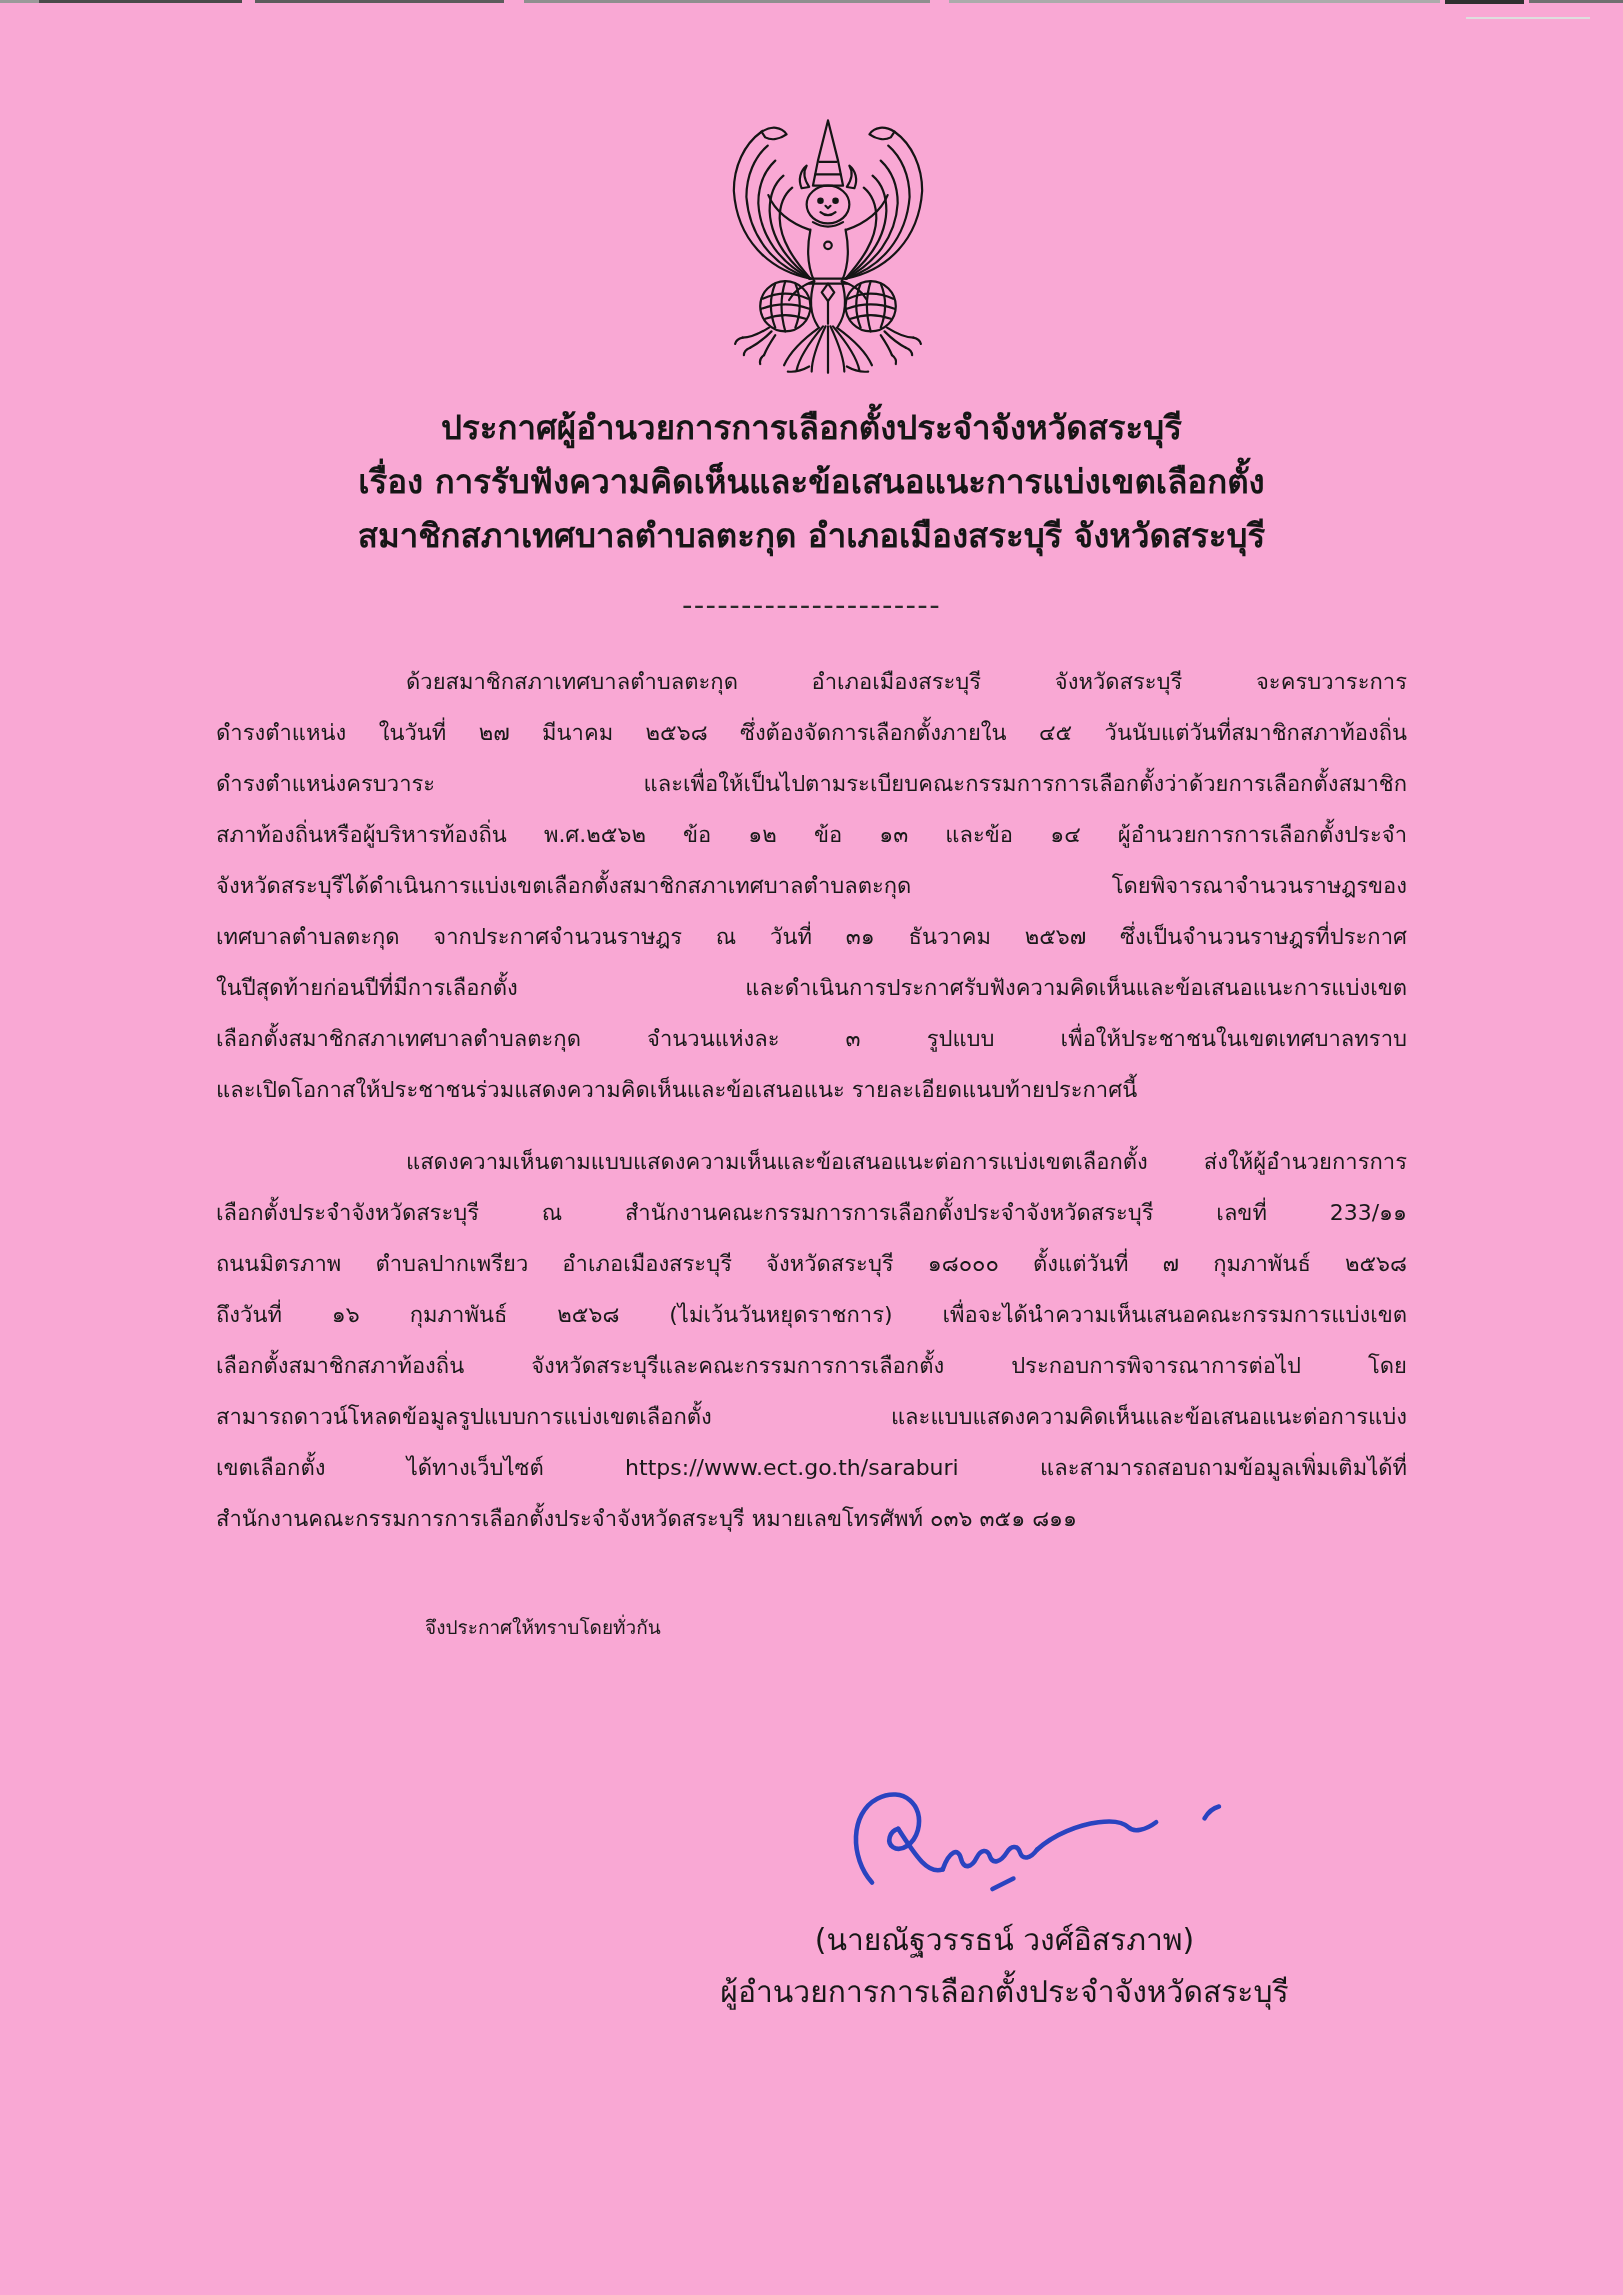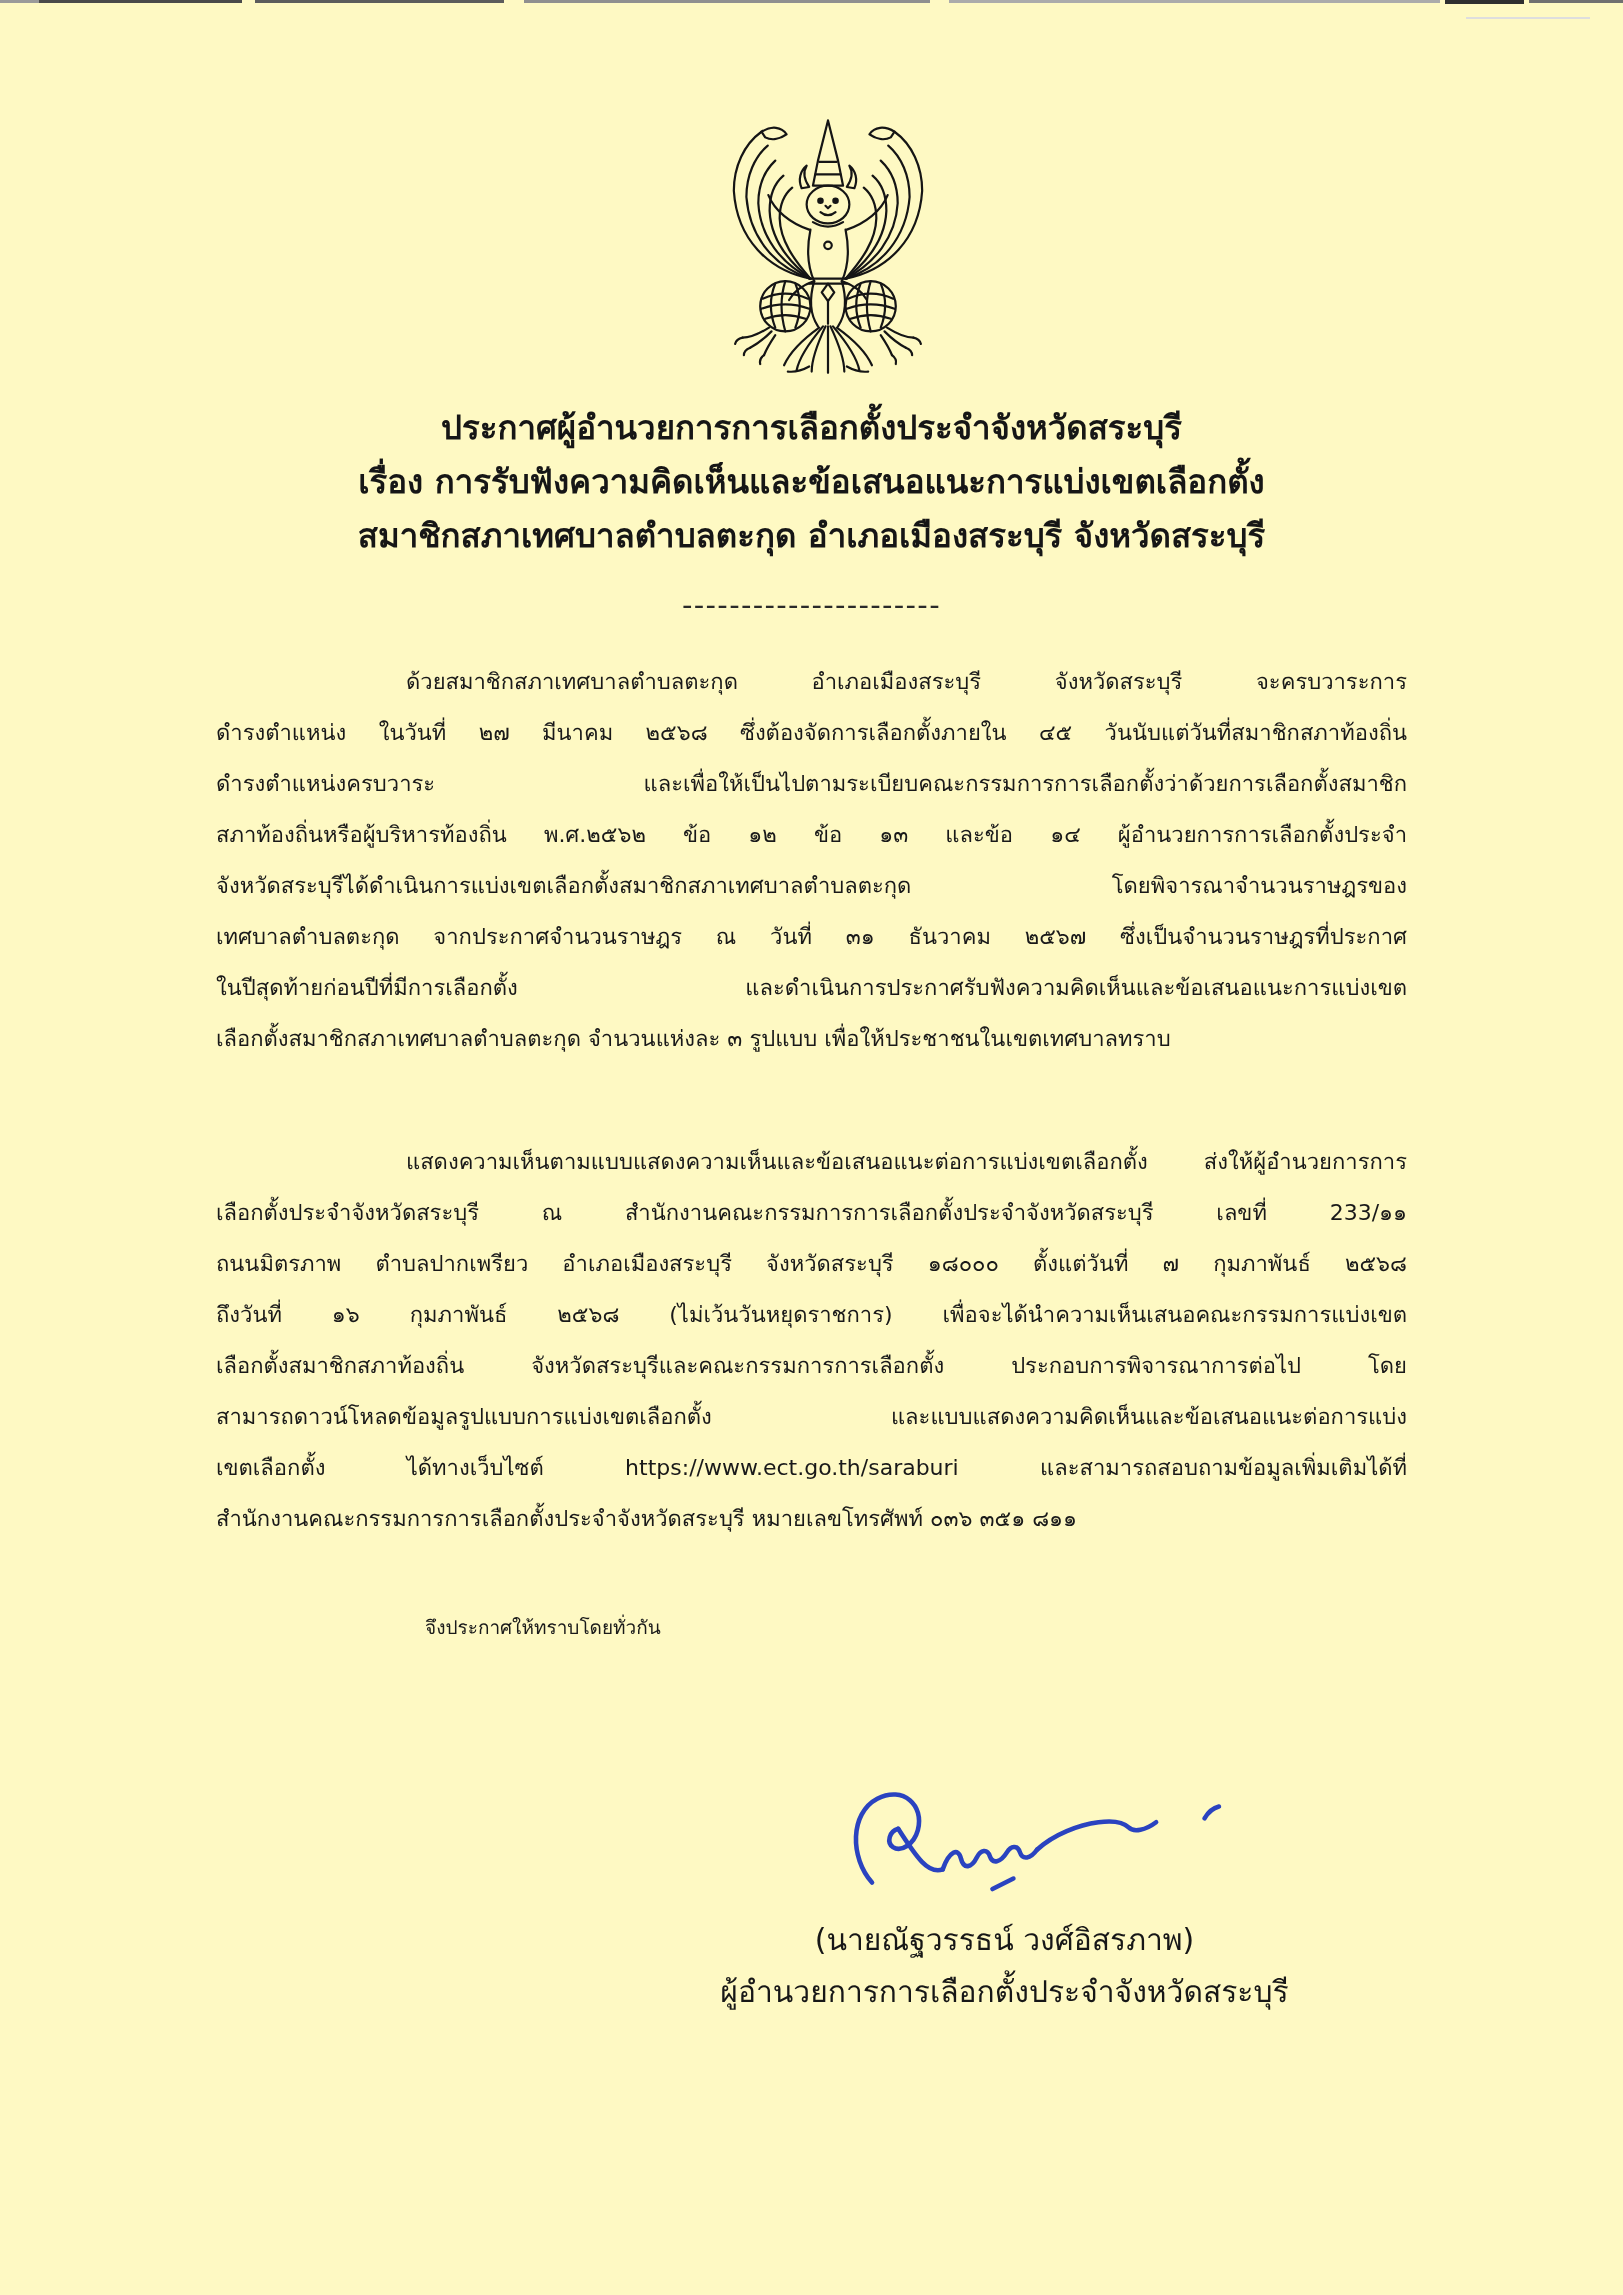--- a/index.html
+++ b/index.html
@@ -1,19 +1,19 @@
 <!DOCTYPE html>
 <html lang="th" style="font-size:10.5px"><head>
 <meta charset="utf-8">
 <style>
   html,body{margin:0;padding:0;background:#e8e8e8;}
   .page{
     position:relative;
     width:1623px;height:2295px;
-    background:#fef9c3;
+    background:#f9a8d4;
     overflow:hidden;
     font-family:"DejaVu Sans","Liberation Sans",sans-serif;
     color:#1a1a1a;
   }
   
   .artifact{position:absolute;pointer-events:none;}
   
   .emblem{position:absolute;left:715px;top:111px;width:226px;height:275px;}
   
   .title-block{
@@ -137,20 +137,21 @@
 
   <div class="para para1">
       <div class="tline">ด้วยสมาชิกสภาเทศบาลตำบลตะกุด อำเภอเมืองสระบุรี จังหวัดสระบุรี จะครบวาระการ</div>
       <div class="tline">ดำรงตำแหน่ง ในวันที่ ๒๗ มีนาคม ๒๕๖๘ ซึ่งต้องจัดการเลือกตั้งภายใน ๔๕ วันนับแต่วันที่สมาชิกสภาท้องถิ่น</div>
       <div class="tline">ดำรงตำแหน่งครบวาระ และเพื่อให้เป็นไปตามระเบียบคณะกรรมการการเลือกตั้งว่าด้วยการเลือกตั้งสมาชิก</div>
       <div class="tline">สภาท้องถิ่นหรือผู้บริหารท้องถิ่น พ.ศ.๒๕๖๒ ข้อ ๑๒ ข้อ ๑๓ และข้อ ๑๔ ผู้อำนวยการการเลือกตั้งประจำ</div>
       <div class="tline">จังหวัดสระบุรีได้ดำเนินการแบ่งเขตเลือกตั้งสมาชิกสภาเทศบาลตำบลตะกุด โดยพิจารณาจำนวนราษฎรของ</div>
       <div class="tline">เทศบาลตำบลตะกุด จากประกาศจำนวนราษฎร ณ วันที่ ๓๑ ธันวาคม ๒๕๖๗ ซึ่งเป็นจำนวนราษฎรที่ประกาศ</div>
       <div class="tline">ในปีสุดท้ายก่อนปีที่มีการเลือกตั้ง และดำเนินการประกาศรับฟังความคิดเห็นและข้อเสนอแนะการแบ่งเขต</div>
       <div class="tline">เลือกตั้งสมาชิกสภาเทศบาลตำบลตะกุด จำนวนแห่งละ ๓ รูปแบบ เพื่อให้ประชาชนในเขตเทศบาลทราบ</div>
+      <div class="tline">และเปิดโอกาสให้ประชาชนร่วมแสดงความคิดเห็นและข้อเสนอแนะ รายละเอียดแนบท้ายประกาศนี้</div>
     </div>
 
   <div class="para para2">
       <div class="tline">แสดงความเห็นตามแบบแสดงความเห็นและข้อเสนอแนะต่อการแบ่งเขตเลือกตั้ง ส่งให้ผู้อำนวยการการ</div>
       <div class="tline">เลือกตั้งประจำจังหวัดสระบุรี ณ สำนักงานคณะกรรมการการเลือกตั้งประจำจังหวัดสระบุรี เลขที่ 233/๑๑</div>
       <div class="tline">ถนนมิตรภาพ ตำบลปากเพรียว อำเภอเมืองสระบุรี จังหวัดสระบุรี ๑๘๐๐๐ ตั้งแต่วันที่ ๗ กุมภาพันธ์ ๒๕๖๘</div>
       <div class="tline">ถึงวันที่ ๑๖ กุมภาพันธ์ ๒๕๖๘ (ไม่เว้นวันหยุดราชการ) เพื่อจะได้นำความเห็นเสนอคณะกรรมการแบ่งเขต</div>
       <div class="tline">เลือกตั้งสมาชิกสภาท้องถิ่น จังหวัดสระบุรีและคณะกรรมการการเลือกตั้ง ประกอบการพิจารณาการต่อไป โดย</div>
       <div class="tline">สามารถดาวน์โหลดข้อมูลรูปแบบการแบ่งเขตเลือกตั้ง และแบบแสดงความคิดเห็นและข้อเสนอแนะต่อการแบ่ง</div>
       <div class="tline">เขตเลือกตั้ง ได้ทางเว็บไซต์ https://www.ect.go.th/saraburi และสามารถสอบถามข้อมูลเพิ่มเติมได้ที่</div>

